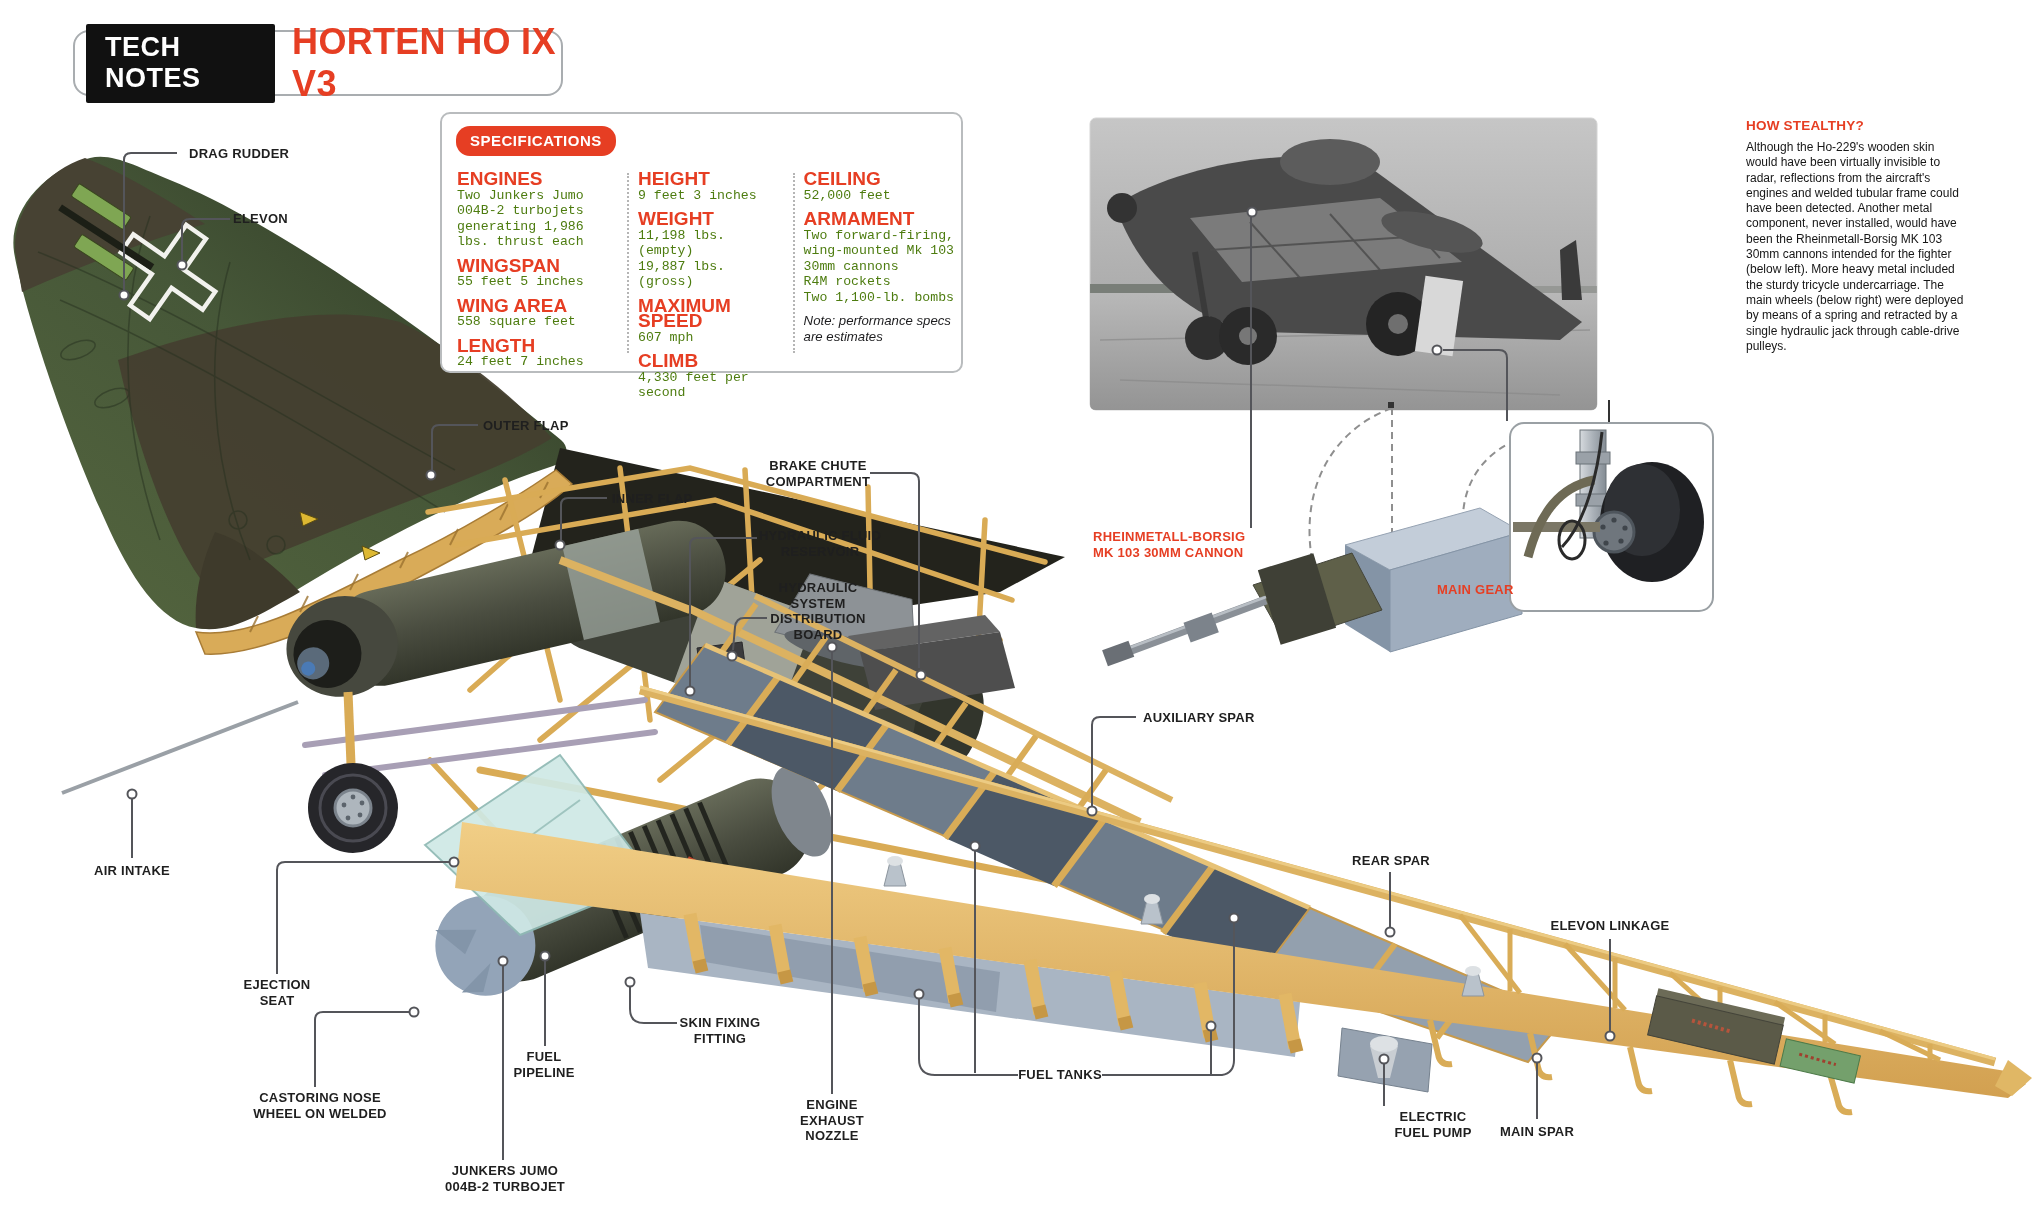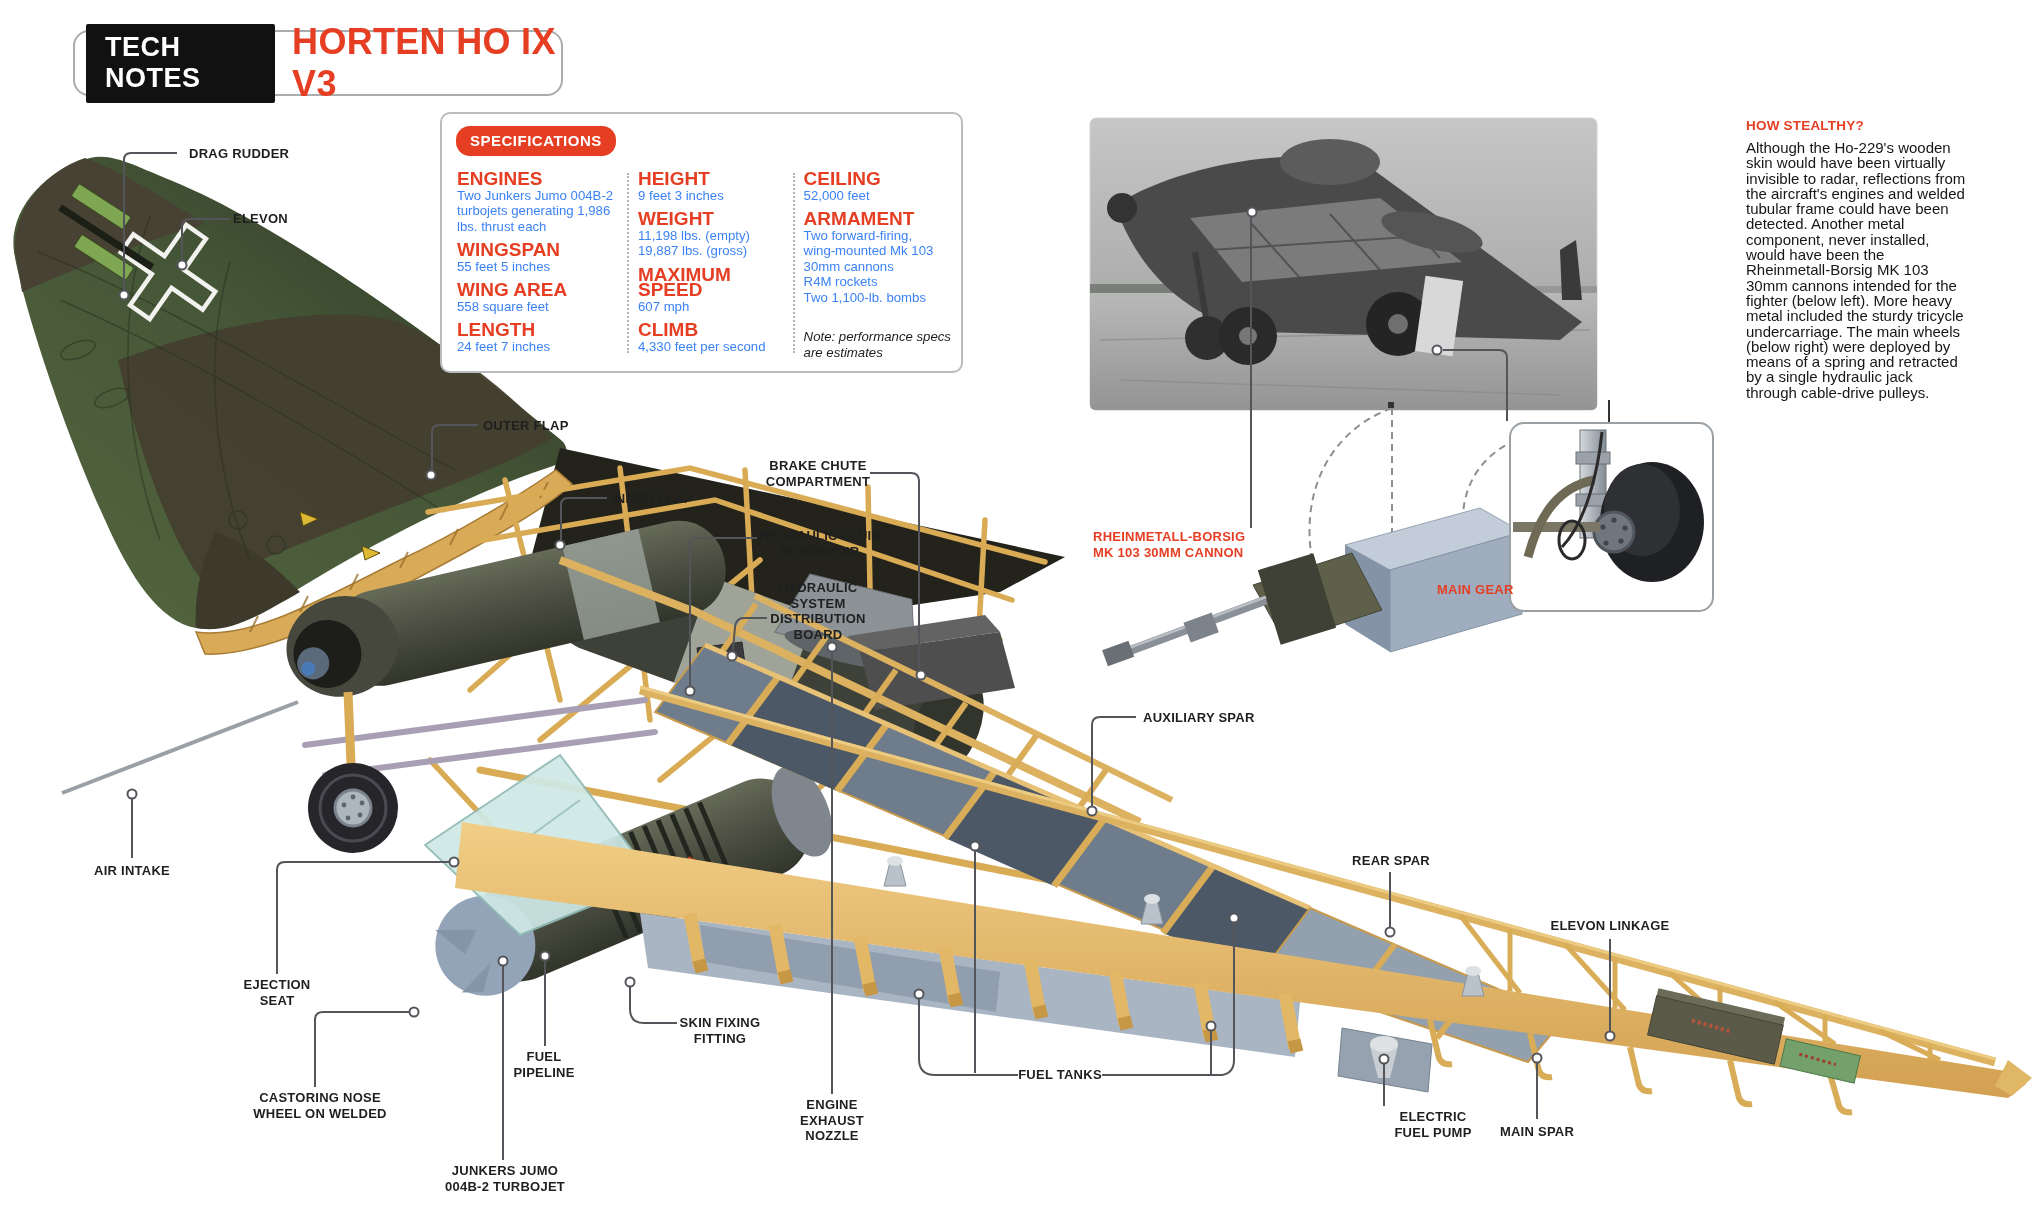--- a/index.html
+++ b/index.html
@@ -19,27 +19,27 @@
   .specs-box{position:absolute;left:440px;top:112px;width:523px;height:261px;background:#fff;
              border:2px solid #b9bcbe;border-radius:10px;box-sizing:border-box;}
   .specs-pill{position:absolute;left:14px;top:12px;background:var(--accent);color:#fff;font-weight:bold;
               font-size:15px;letter-spacing:.5px;padding:6px 14px 7px;border-radius:14px;}
   .specs-cols{position:absolute;left:15px;top:57px;right:6px;bottom:6px;display:flex;}
   .spec-col{font-size:13.2px;line-height:15.5px;}
   .spec-col.c1{width:168px;} .spec-col.c2{width:152px;} .spec-col.c3{width:158px;}
   .spec-sep{border-left:2px dotted #b5b5b5;margin:2px 9px 12px 9px;}
   .spec-label{color:var(--accent);font-weight:bold;font-size:19px;margin-top:8px;margin-bottom:1px;}
   .spec-item:first-child .spec-label{margin-top:0;}
-  .spec-value{color:#3b82f6;white-space:pre-line;}
-  .spec-note{font-style:italic;margin-top:24px;white-space:pre-line;}
+  .spec-value{color:#4d7c0f;white-space:pre-line;font-family:Liberation Mono, monospace;}
+  .spec-note{font-style:italic;margin-top:8px;white-space:pre-line;}
 
   
   .stealthy{position:absolute;left:1746px;top:118px;width:220px;}
   .stealthy h3{margin:0 0 7px 0;color:var(--accent);font-size:13.5px;font-weight:bold;letter-spacing:.2px;}
-  .stealthy p{margin:0;font-size:15px;line-height:15.3px;color:#161616;}
+  .stealthy p{margin:0;font-size:12px;line-height:15.3px;color:#161616;}
 
   
   .callout{position:absolute;font-weight:bold;font-size:13px;line-height:15.5px;letter-spacing:.25px;
            color:#1f1f1f;white-space:pre-line;}
   .c-center{transform:translateX(-50%);text-align:center;}
   .c-red{color:var(--accent);}
 </style>
 </head>
 <body>
 

